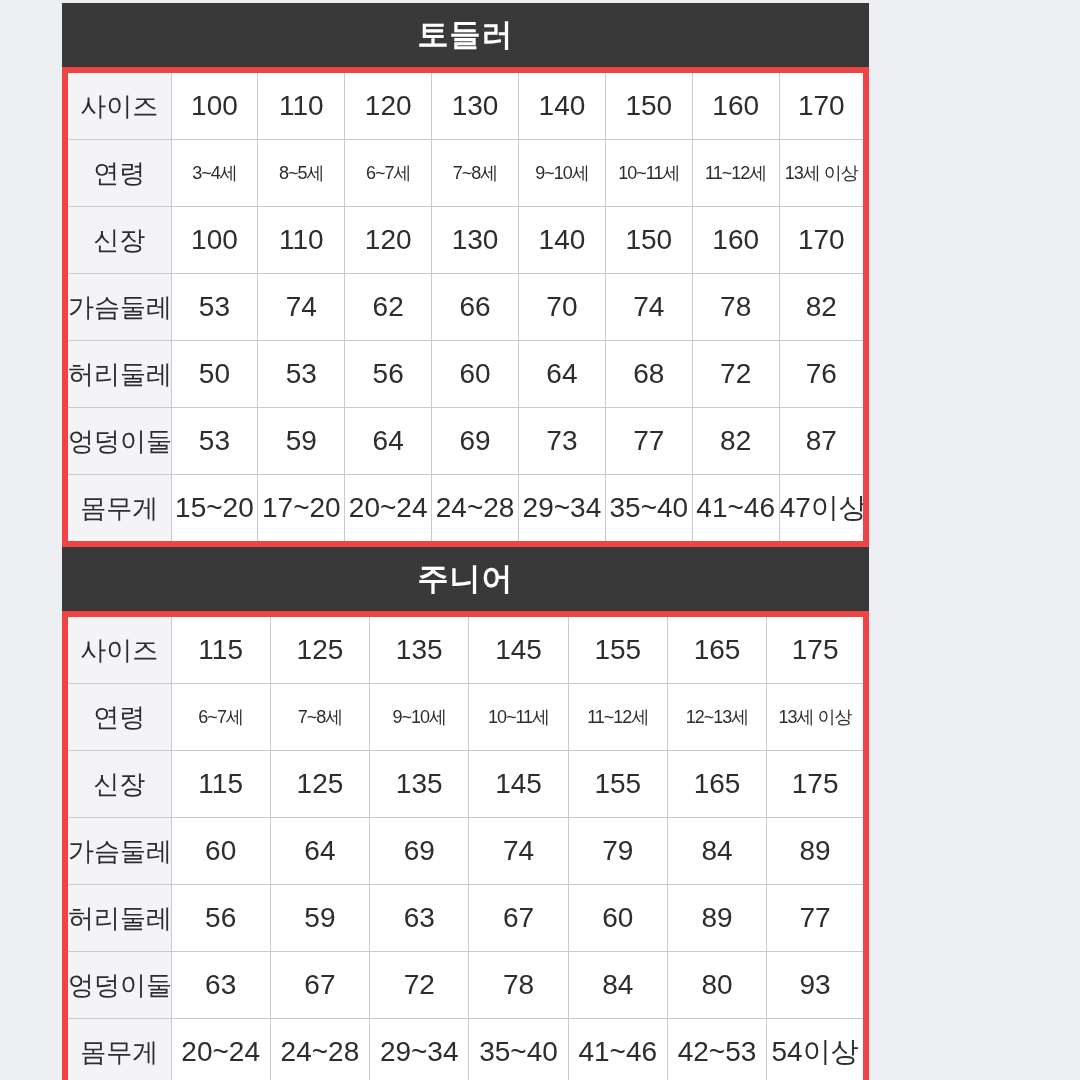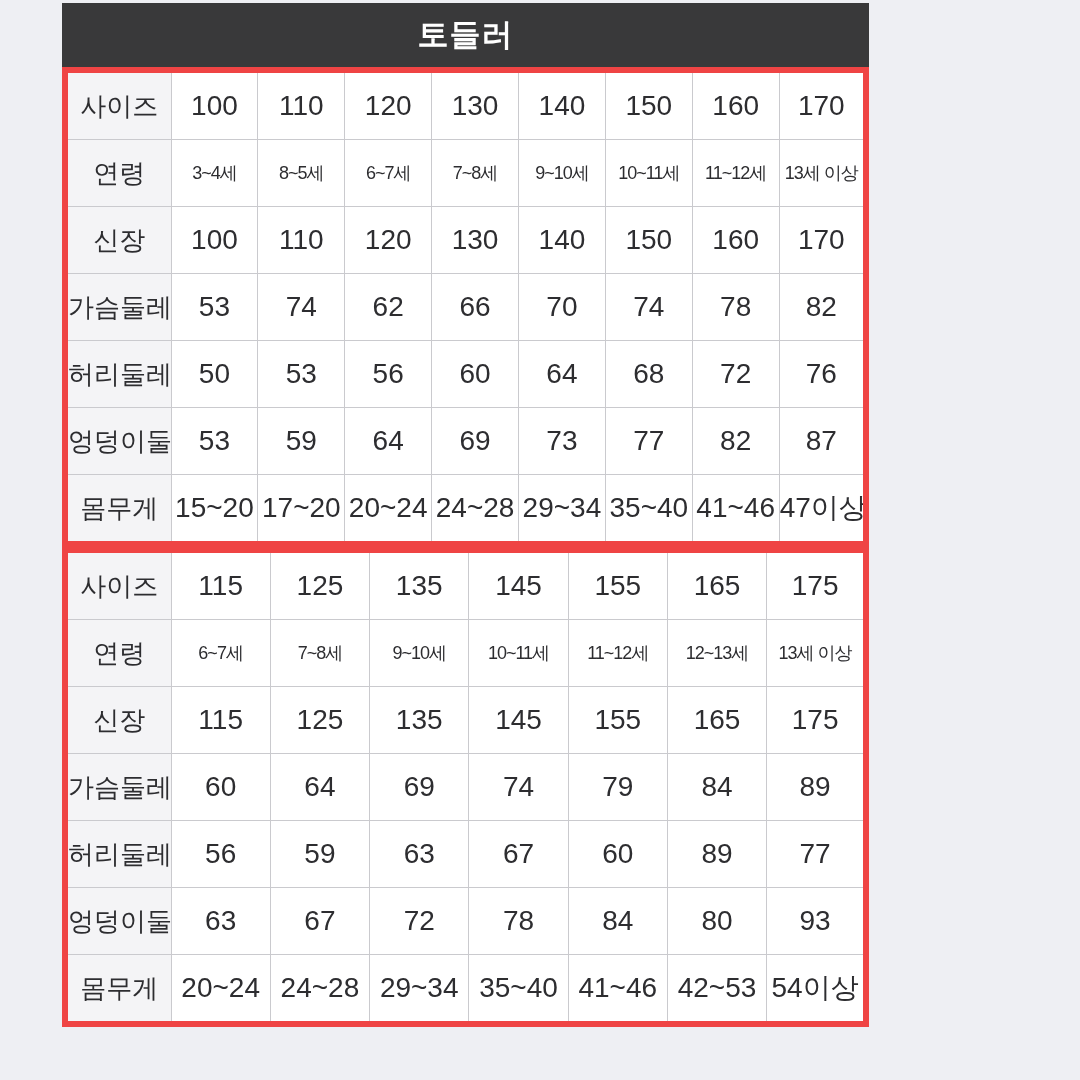--- a/index.html
+++ b/index.html
@@ -155,20 +155,23 @@
             <td>29~34</td>
             <td>35~40</td>
             <td>41~46</td>
             <td>47이상</td>
           </tr>
         </tbody>
     </table>
   </section>
 
   <section>
+    <div class="tbl-header">
+      <span>주니어</span>
+    </div>
     <table class="size-table">
       <colgroup>
           <col class="label-col">
           <col>
           <col>
           <col>
           <col>
           <col>
           <col>
           <col>

